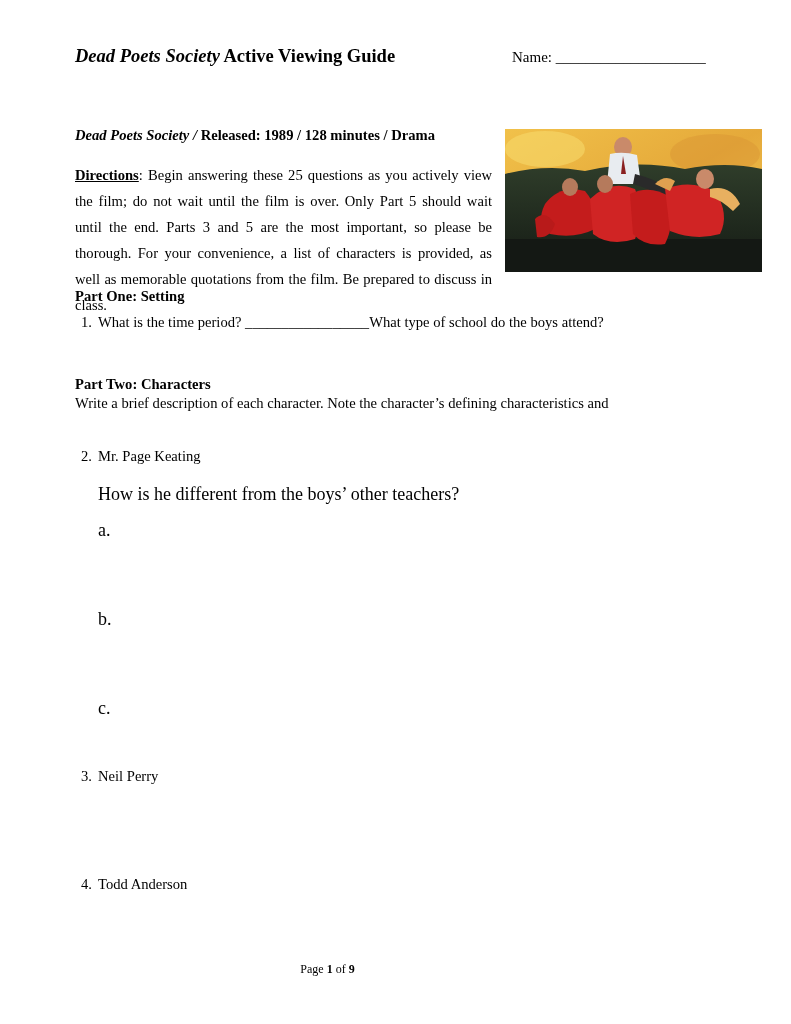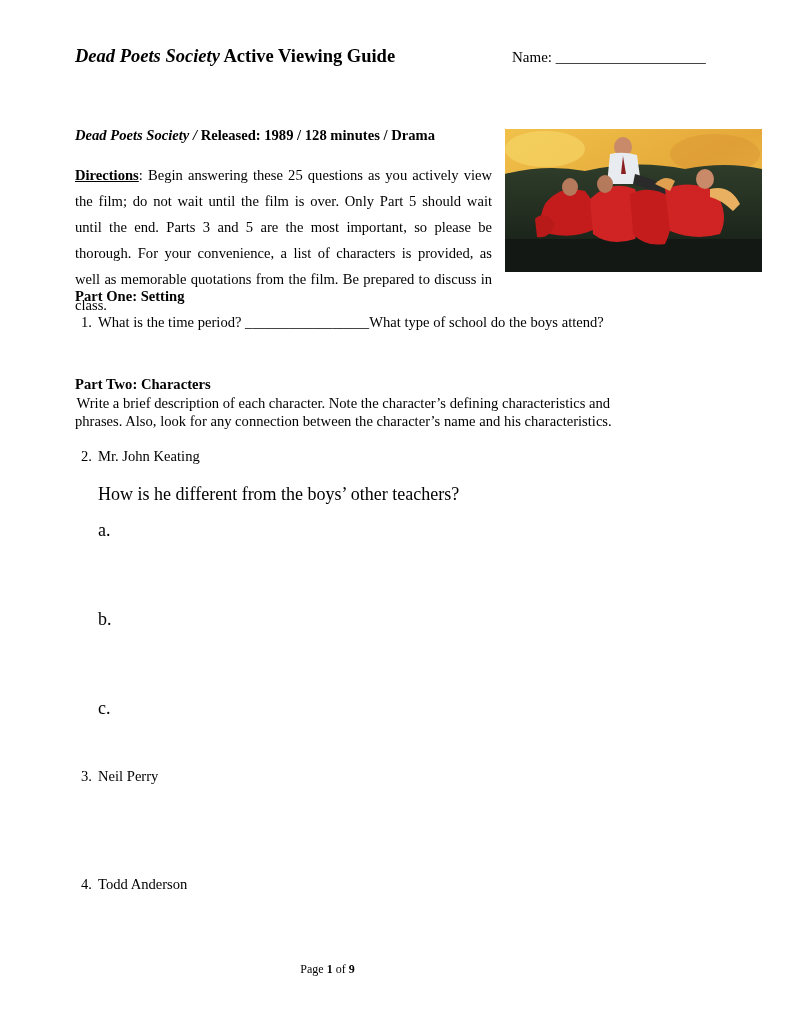--- a/index.html
+++ b/index.html
@@ -139,24 +139,23 @@
     <path d="M30,90 Q40,80 50,95 Q45,110 32,108 Z" fill="#b81a1a"></path>
   </svg>
 </div>
 
 <div class="abs section-head" style="top:288px;">Part One: Setting</div>
 <div class="abs line" style="top:306px;margin-top:8px;"><span class="num">1.</span><span>What is the time period? _________________What type of school do the boys attend?</span></div>
 
 <div class="abs section-head" style="top:376px;">Part Two: Characters</div>
 <div class="abs para" style="top:394px;">
   <div><span>Write a </span><b>brief description</b><span> of each character. Note the character’s defining </span><b>characteristics</b><span> and</span></div>
-  <div><b>phrases</b><span>. Also, look for any connection between the </span><b>character’s name</b><span> and his characteristics.</span></div>
 </div>
 
-<div class="abs line" style="top:448px;"><span class="num">2.</span><span>Mr. John Keating</span></div>
+<div class="abs line" style="top:448px;"><span class="num">2.</span><span>Mr. Page Keating</span></div>
 <div class="abs sub" style="top:484px;">How is he different from the boys’ other teachers?</div>
 <div class="abs sub" style="top:520px;">a.</div>
 <div class="abs sub" style="top:609px;">b.</div>
 <div class="abs sub" style="top:698px;">c.</div>
 
 <div class="abs line" style="top:768px;"><span class="num">3.</span><span>Neil Perry</span></div>
 
 <div class="abs line" style="top:876px;"><span class="num">4.</span><span>Todd Anderson</span></div>
 
 <div class="abs footer"><span>Page </span><b>1</b><span> of </span><b>9</b></div>

